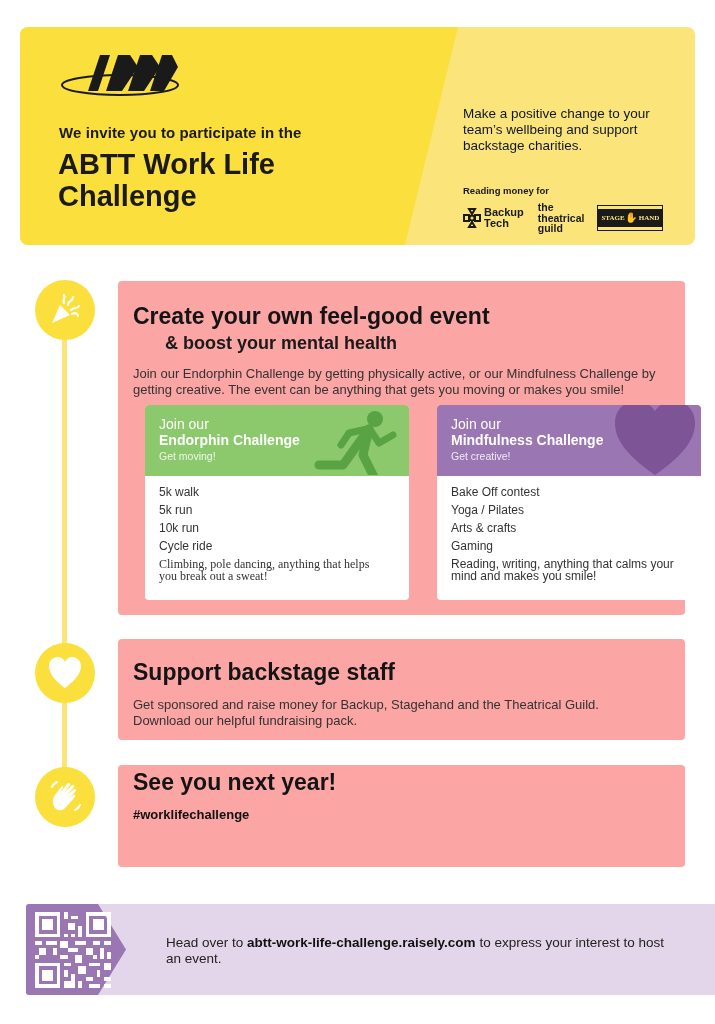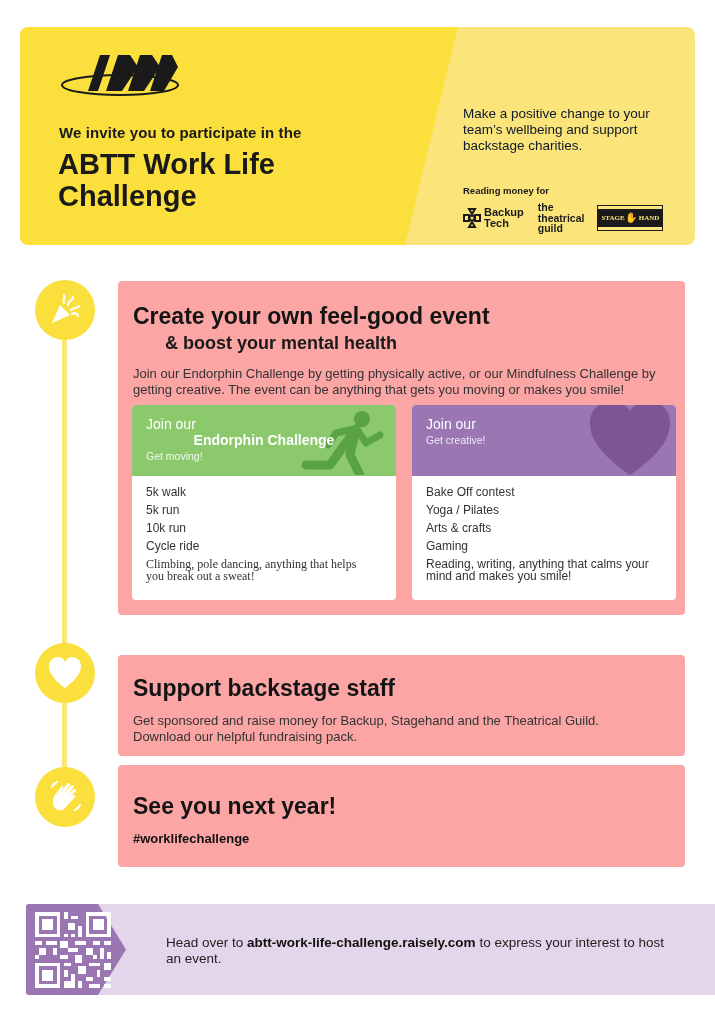--- a/index.html
+++ b/index.html
@@ -27,35 +27,35 @@
 
   
   .card { position: absolute; left: 118px; width: 567px; background: #fca5a5; border-radius: 4px; }
   .card h2 { font-size: 23px; font-weight: bold; color: #141414; }
   .card .sub { font-size: 18px; font-weight: bold; margin-top: 3px; margin-left: 32px; }
   .card p { font-size: 13px; line-height: 16px; color: #333; }
 
   .card1 { top: 281px; height: 334px; padding: 22px 15px 0 15px; }
   .card1 p.intro { margin-top: 12px; }
 
-  .challenges { position: absolute; left: 14px; top: 124px; display: flex; gap: 16px; }
+  .challenges { position: absolute; left: 27px; top: 124px; display: flex; gap: 28px; }
   .chal { width: 264px; height: 195px; background: #fff; border-radius: 4px; overflow: hidden; position: relative; }
   .chal-head { height: 71px; position: relative; overflow: hidden; padding: 12px 14px 0 14px; color: #fff; }
   .chal-green .chal-head { background: #8bc96c; }
   .chal-purple .chal-head { background: #9a76b3; }
   .chal-join { font-size: 14px; line-height: 15px; position: relative; z-index: 2; }
-  .chal-name { font-size: 14px; font-weight: bold; line-height: 16px; position: relative; z-index: 2; text-align: center; }
+  .chal-name { font-size: 14px; font-weight: bold; line-height: 16px; position: relative; z-index: 2; }
   .chal-tag { font-size: 10.5px; opacity: 0.85; margin-top: 2px; position: relative; z-index: 2; }
   .chal-deco { position: absolute; z-index: 1; }
   .chal-list { list-style: none; padding: 10px 14px 0 14px; }
   .chal-list li { font-size: 12px; line-height: 12px; margin-bottom: 6px; color: #333; }
 
-  .card2 { top: 639px; height: 101px; padding: 20px 15px 0 15px; margin-top: 16px; }
+  .card2 { top: 639px; height: 101px; padding: 20px 15px 0 15px; }
   .card2 p { margin-top: 11px; }
-  .card3 { top: 765px; height: 102px; padding: 28px 15px 0 15px; }
+  .card3 { top: 765px; height: 102px; padding: 4px 15px 0 15px; }
   .card3 p { margin-top: 11px; }
   .card3 b { font-weight: bold; color: #111; }
 
   
   .cta { position: absolute; left: 26px; top: 904px; width: 706px; height: 91px; background: #e4d6ea; border-radius: 3px; overflow: hidden; }
   .cta-qrbg { position: absolute; left: 0; top: 0; width: 100px; height: 100%; background: #9a76b3;
               clip-path: polygon(0 0, 72px 0, 100px 50%, 72px 100%, 0 100%); }
   .qr { position: absolute; left: 9px; top: 8px; width: 76px; height: 76px; }
   .cta-text { position: absolute; left: 140px; top: 31px; font-size: 13.5px; line-height: 16px; color: #222; width: 500px; }
   .cta-text b { font-weight: bold; color: #111; }
@@ -164,20 +164,21 @@
         <li style="width:220px;font-family:Liberation Serif, serif;">Climbing, pole dancing, anything that helps you break out a sweat!</li>
       </ul>
     </div>
 
     <div class="chal chal-purple">
       <div class="chal-head">
         <svg class="chal-deco" style="right:4px; top:-6px;" width="84" height="78" viewBox="0 0 84 78">
           <path d="M42,76 C10,54 2,38 2,24 C2,10 12,2 24,2 C32,2 38,6 42,12 C46,6 52,2 60,2 C72,2 82,10 82,24 C82,38 74,54 42,76 Z" fill="#7d5596"></path>
         </svg>
         <div class="chal-join">Join our</div>
+        <div class="chal-name">Mindfulness Challenge</div>
         <div class="chal-tag">Get creative!</div>
       </div>
       <ul class="chal-list">
         <li>Bake Off contest</li>
         <li>Yoga / Pilates</li>
         <li>Arts &amp; crafts</li>
         <li>Gaming</li>
         <li style="width:240px;">Reading, writing, anything that calms your mind and makes you smile!</li>
       </ul>
     </div>

